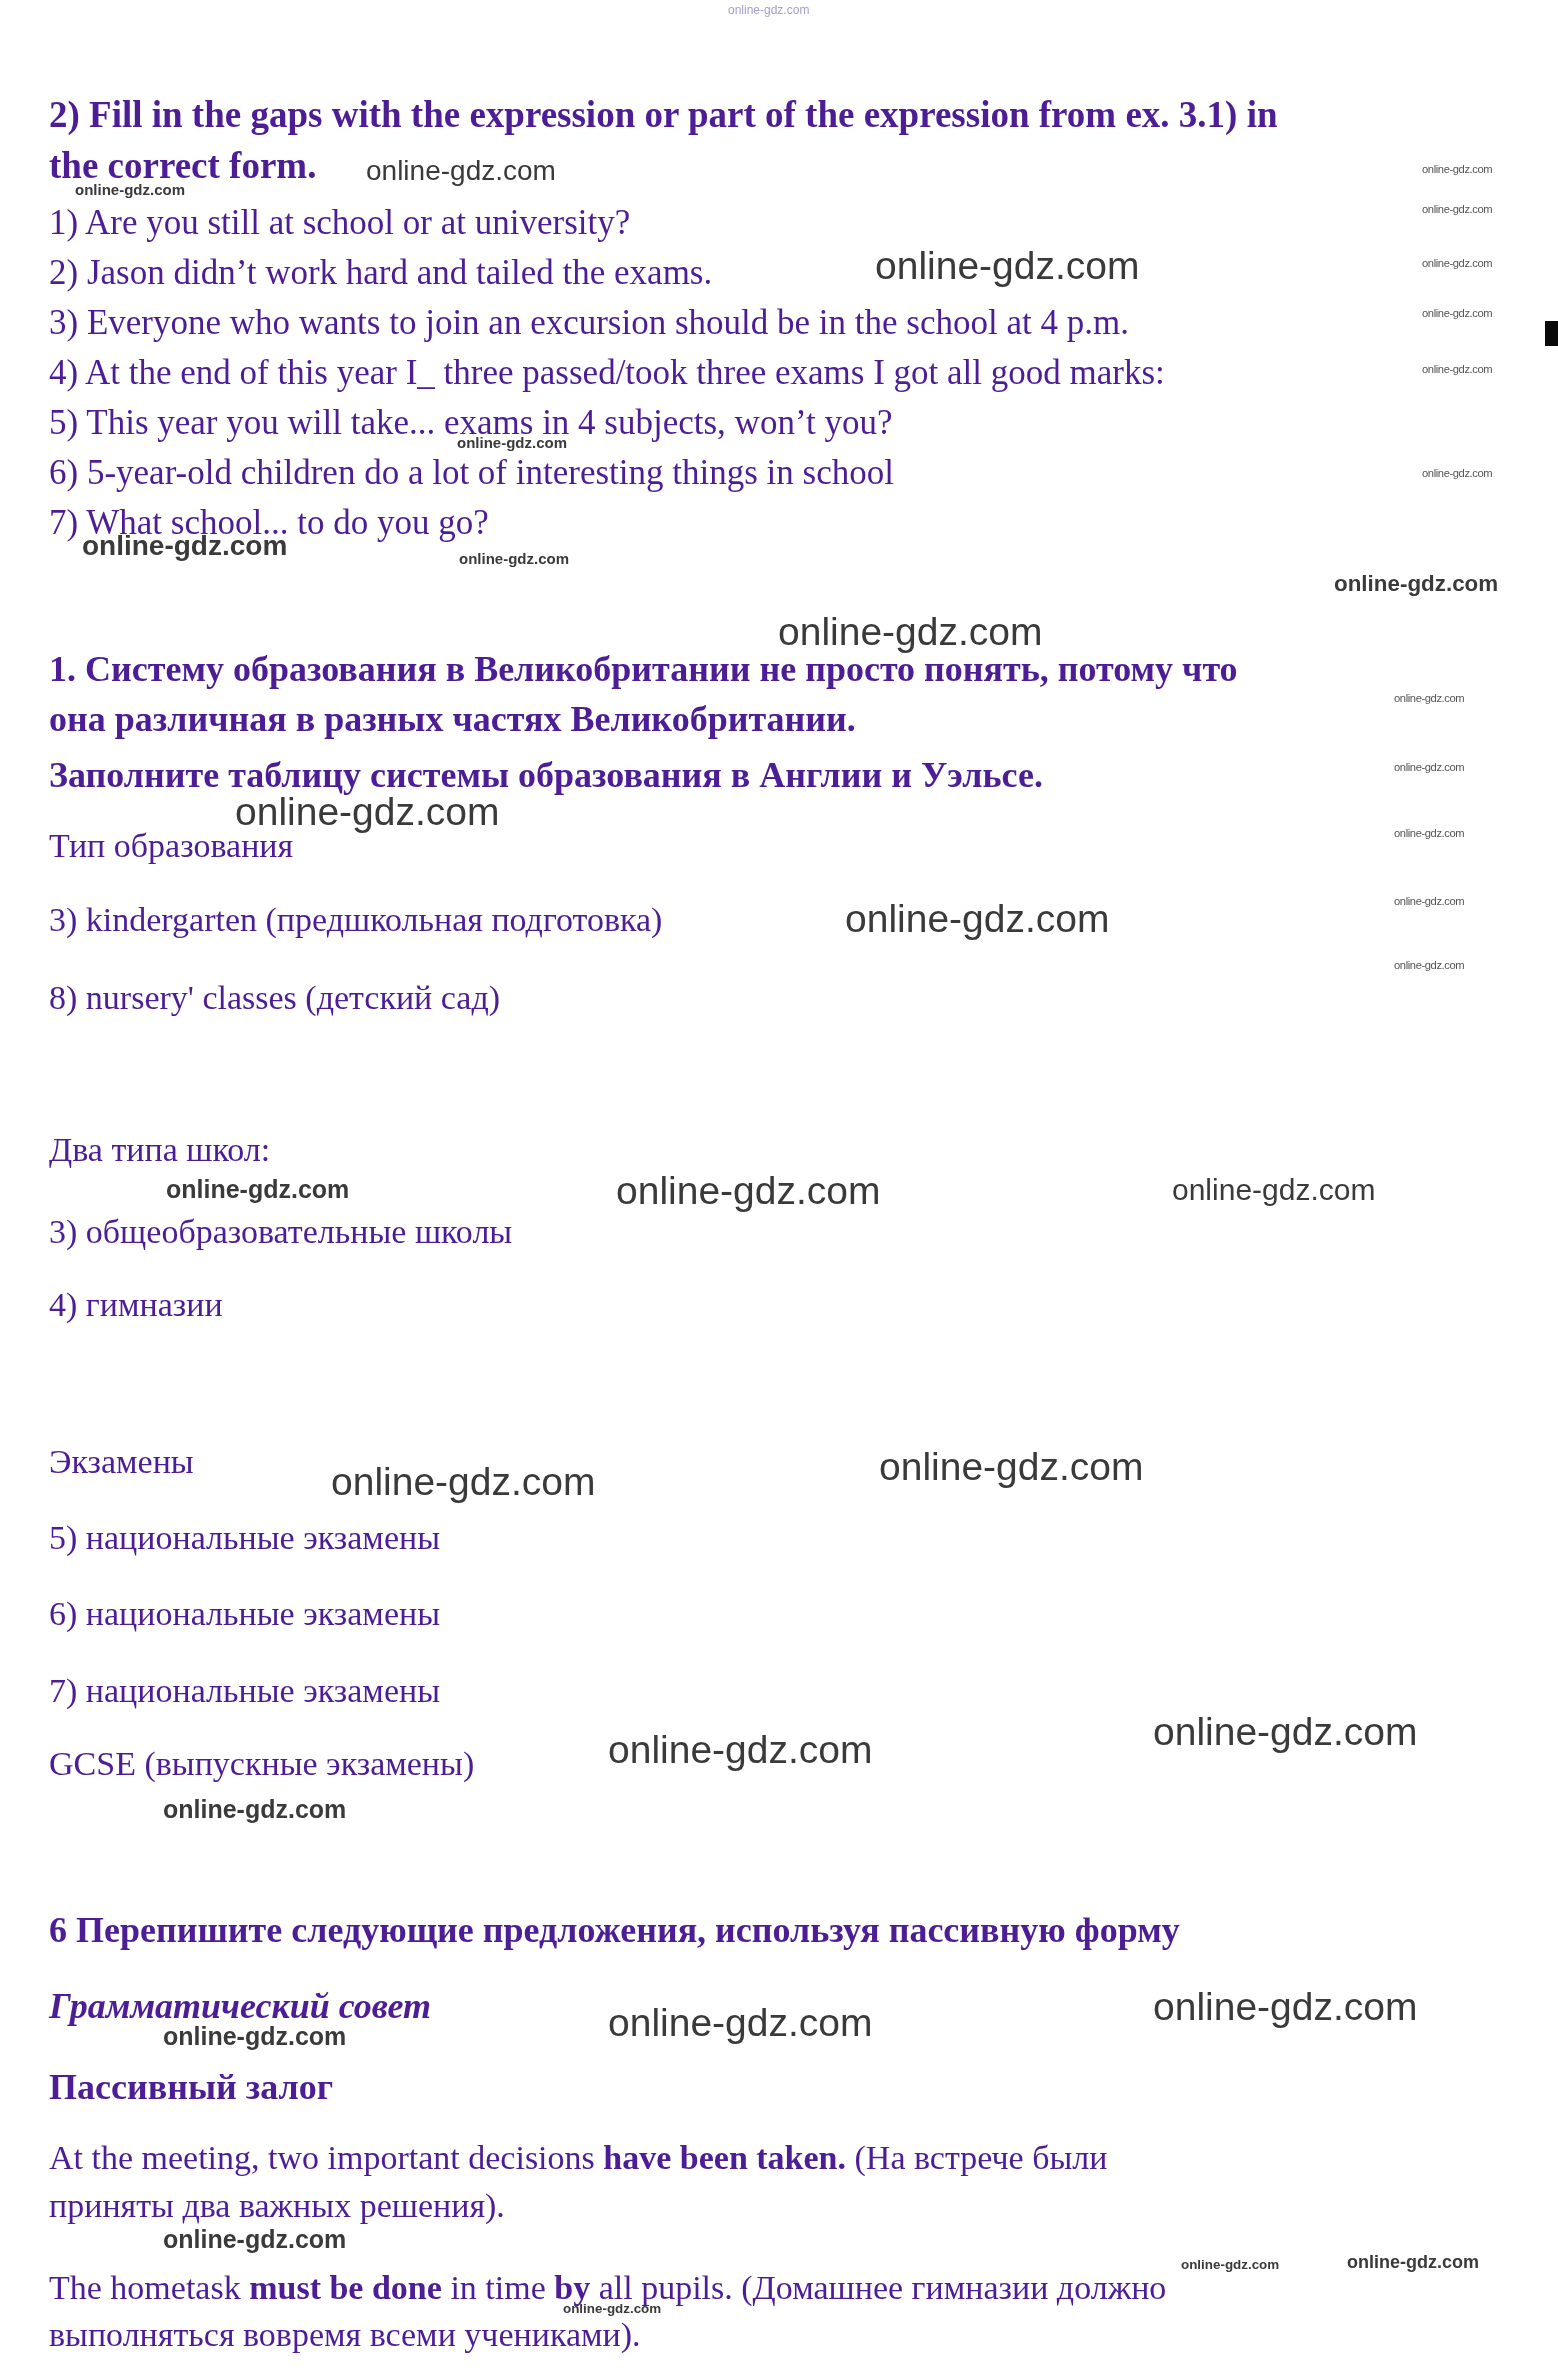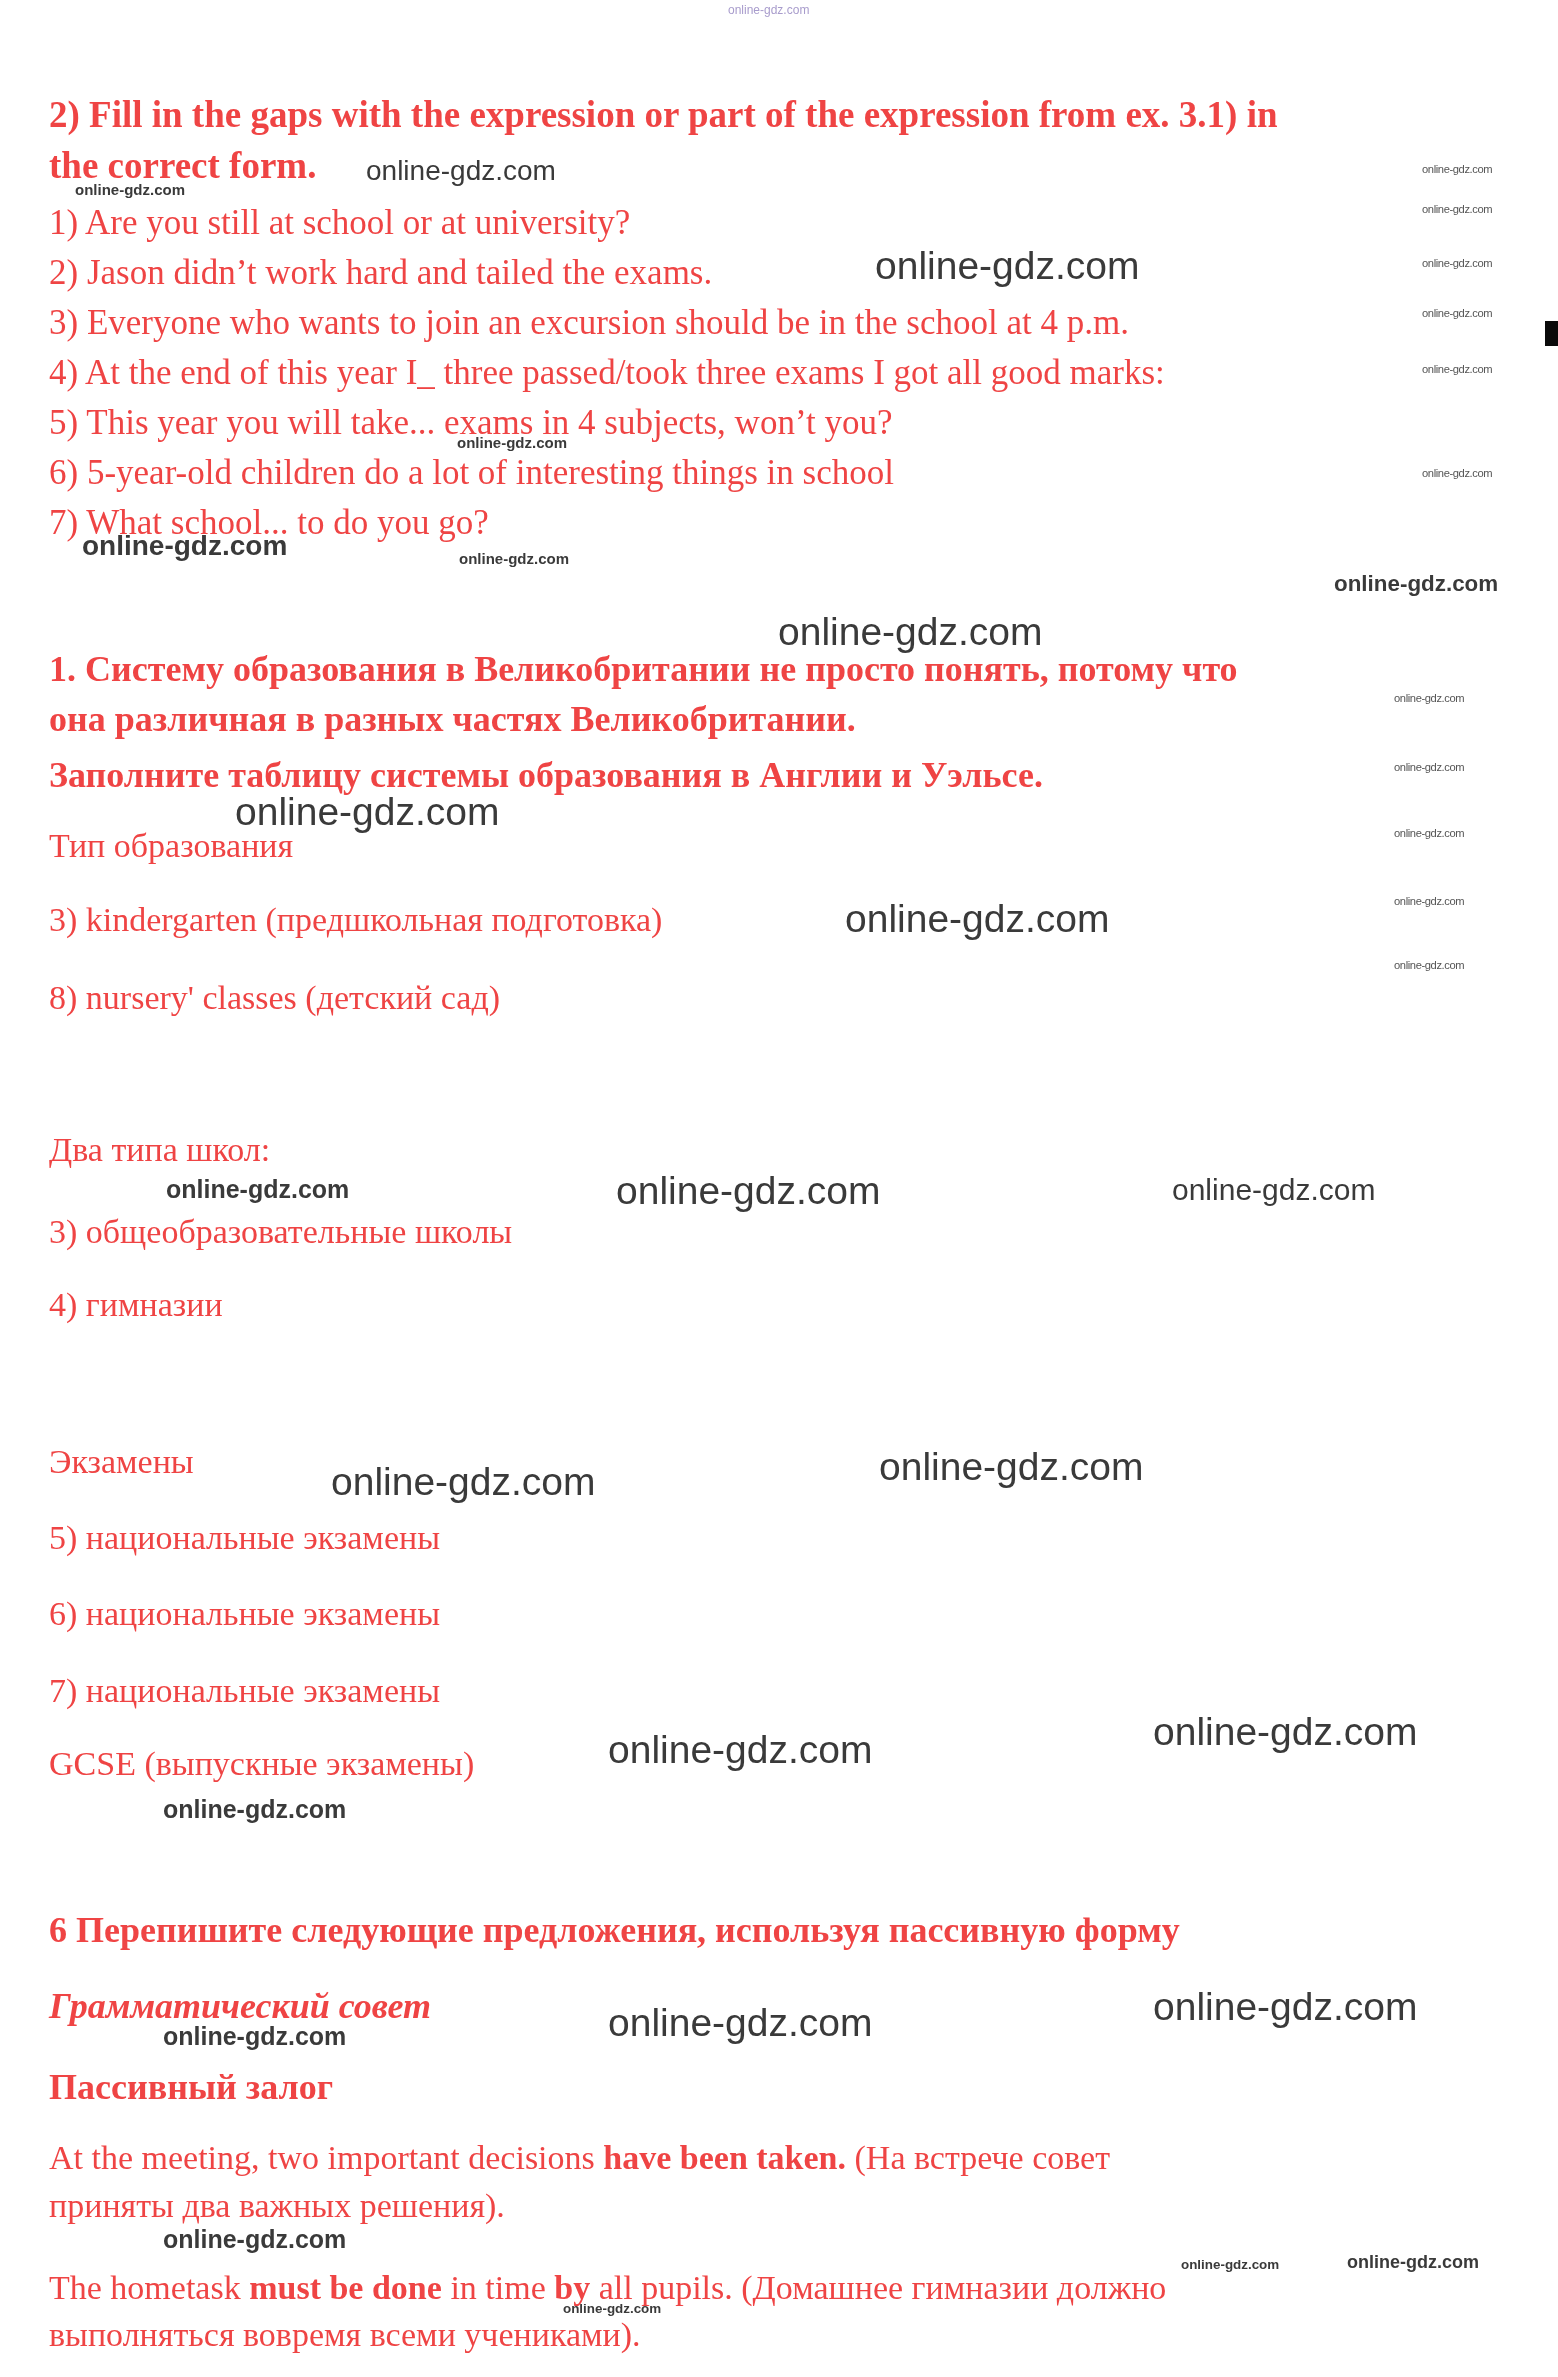--- a/index.html
+++ b/index.html
@@ -9,21 +9,21 @@
     width: 1559px;
     height: 2377px;
     overflow: hidden;
     font-family: "Liberation Serif", serif;
     color: #151515;
   }
   .t {
     position: absolute;
     white-space: nowrap;
     font-family: "Liberation Serif", serif;
-    color: #ef4444;
+    color: #4c1d95;
   }
   .b  { font-weight: bold; }
   .bi { font-weight: bold; font-style: italic; }
   .wm {
     position: absolute;
     white-space: nowrap;
     font-family: "Liberation Sans", sans-serif;
     color: #3a3a3a;
     font-weight: 500;
   }
@@ -92,21 +92,21 @@
 <span class="wm" style="left:1153px; top:1710px; font-size:39px;">online-gdz.com</span>
 <span class="wm sm" style="left:163px; top:1795px; font-size:25px;">online-gdz.com</span>
 
 <div class="t b" style="left:49px; top:1909px; font-size:36px;">6 Перепишите следующие предложения, используя пассивную форму</div>
 <div class="t bi" style="left:49px; top:1985px; font-size:36px;">Грамматический совет</div>
 <span class="wm" style="left:608px; top:2001px; font-size:39px;">online-gdz.com</span>
 <span class="wm" style="left:1153px; top:1985px; font-size:39px;">online-gdz.com</span>
 <span class="wm sm" style="left:163px; top:2022px; font-size:25px;">online-gdz.com</span>
 <div class="t b" style="left:49px; top:2066px; font-size:36px;">Пассивный залог</div>
 
-<div class="t" style="left:49px; top:2139px; font-size:34px;"><span>At the meeting, two important decisions </span><span class="b">have been taken.</span><span> (На встрече совет</span></div>
+<div class="t" style="left:49px; top:2139px; font-size:34px;"><span>At the meeting, two important decisions </span><span class="b">have been taken.</span><span> (На встрече были</span></div>
 <div class="t" style="left:49px; top:2187px; font-size:34px;">приняты два важных решения).</div>
 <span class="wm sm" style="left:163px; top:2225px; font-size:25px;">online-gdz.com</span>
 
 <div class="t" style="left:49px; top:2269px; font-size:34px;"><span>The hometask </span><span class="b">must be done</span><span> in time </span><span class="b">by</span><span> all pupils. (Домашнее гимназии должно</span></div>
 <div class="t" style="left:49px; top:2316px; font-size:34px;">выполняться вовремя всеми учениками).</div>
 <span class="wm sm" style="left:563px; top:2301px; font-size:13.4px;">online-gdz.com</span>
 <span class="wm sm" style="left:1181px; top:2257px; font-size:13.4px;">online-gdz.com</span>
 <span class="wm sm" style="left:1347px; top:2252px; font-size:18px;">online-gdz.com</span>
 
 <span class="wm tiny" style="left:1422px; top:163px; font-size:11.2px;">online-gdz.com</span>

